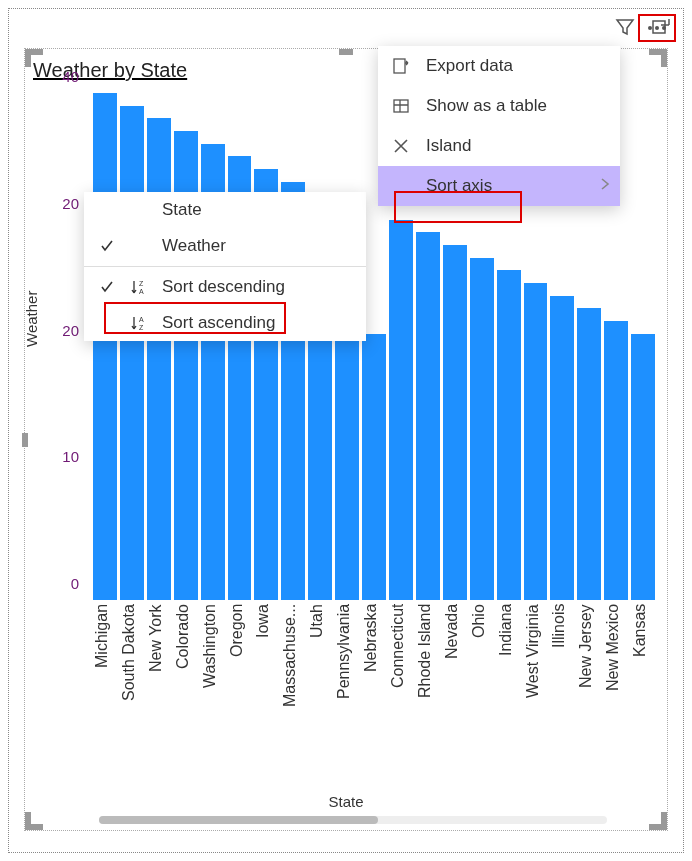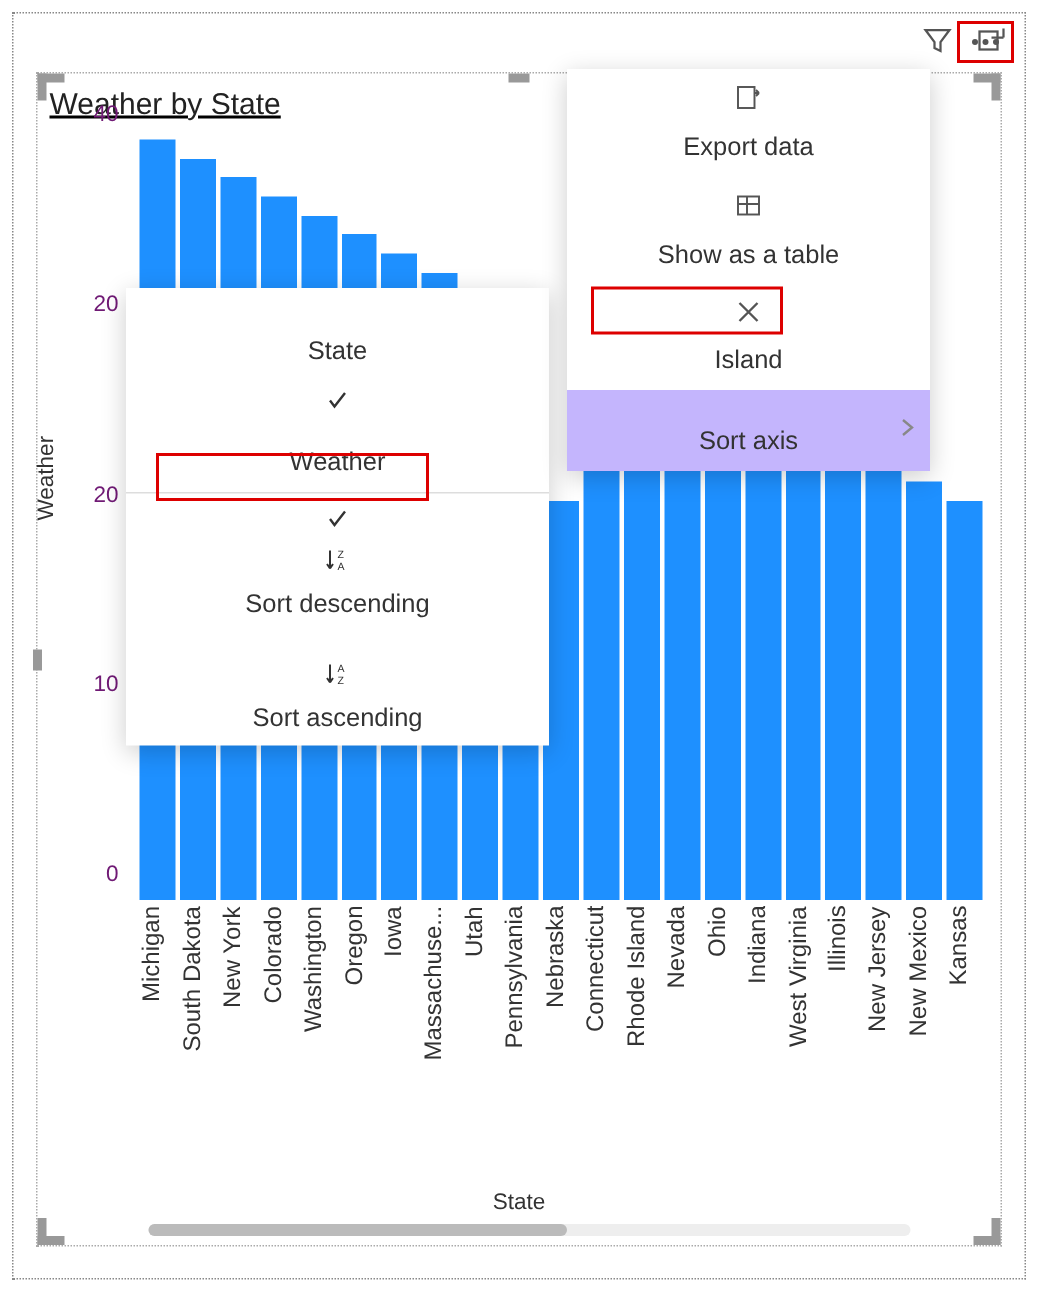--- a/index.html
+++ b/index.html
@@ -149,21 +149,20 @@
     font-size: 17px;
     color: #333;
     z-index: 10;
   }
   .menu-item {
     display: flex;
     align-items: center;
     padding: 10px 12px;
     gap: 14px;
     position: relative;
-    flex-direction: column;
   }
   .menu-item.hover { background: #c4b5fd; }
   .menu-icon-slot { width: 22px; display:flex; align-items:center; justify-content:center;}
   .menu-chevron {
     position: absolute; right: 10px; top: 50%; transform: translateY(-50%);
     color: #888;
   }
   .highlight-sort-axis {
     position: absolute;
     border: 2px solid #d00;

